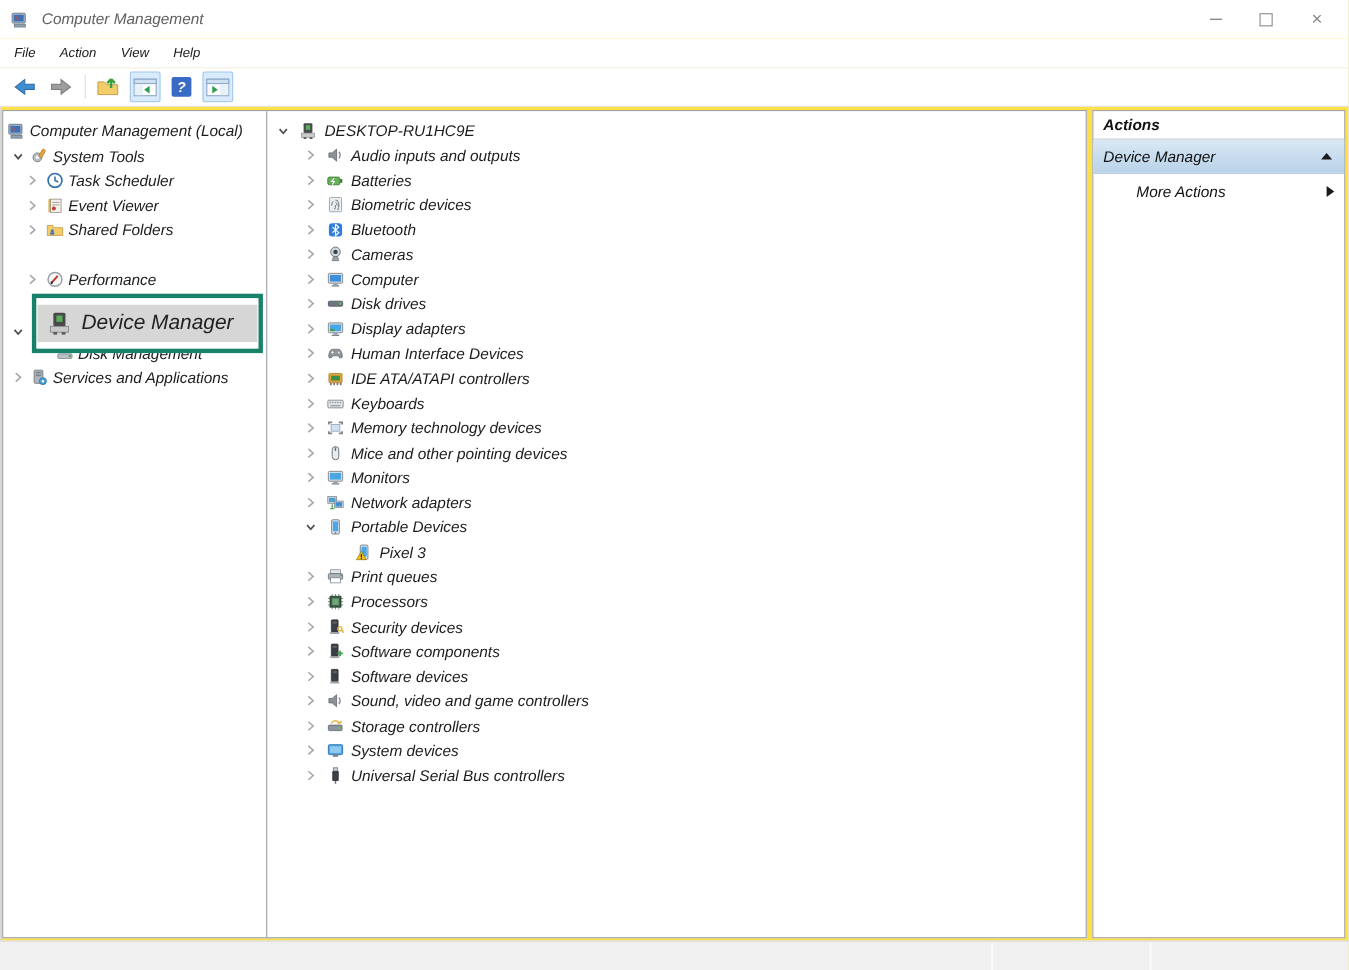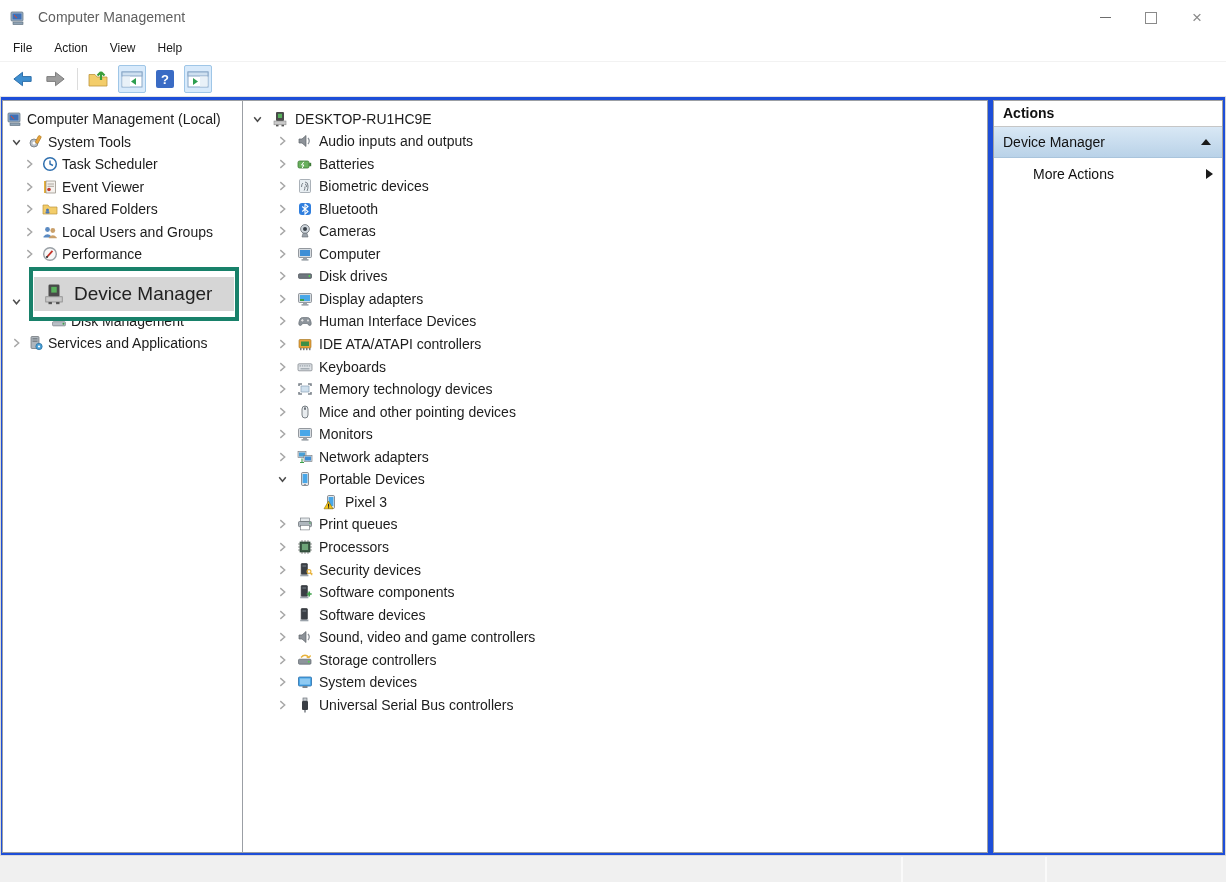--- a/index.html
+++ b/index.html
@@ -1,17 +1,17 @@
 <!DOCTYPE html>
 <html><head>
 <meta charset="utf-8">
 <style>
   html,body{margin:0;padding:0;background:#fff;}
-  .window{position:relative;width:1226px;height:882px;background:#1d4ed8;overflow:hidden;
-          font-family:"Liberation Sans",sans-serif;box-shadow:inset 0 0 0 1px #d8d8d8;}
+  .window{position:relative;width:1226px;height:882px;background:#fde047;overflow:hidden;
+          font-family:"Liberation Sans",sans-serif;box-shadow:inset 0 0 0 1px #d8d8d8;font-style:italic;}
   
   .titlebar{position:absolute;left:0;top:0;width:100%;height:35px;background:#fff;}
   .title-icon{position:absolute;left:10px;top:7px;width:20px;height:20px;}
   .title-text{position:absolute;left:38px;top:9px;font-size:14px;color:#5f5f5f;white-space:nowrap;}
   .win-btn{position:absolute;top:0;width:46px;height:35px;display:flex;align-items:center;justify-content:center;}
   .win-btn.min{right:98px}.win-btn.max{right:52px}.win-btn.close{right:6px}
   .glyph-min{width:11px;height:1px;background:#6d6d6d;}
   .glyph-max{width:10px;height:10px;border:1px solid #8a8a8a;}
   .glyph-close{font-size:17px;color:#8a8a8a;line-height:1;}
   
@@ -208,36 +208,20 @@
           </span>
           <span class="ic" style="left: 39px;">
             <svg viewBox="0 0 16 16" xmlns="http://www.w3.org/2000/svg">
               <path d="M1 5 L1 13 L15 13 L15 6 L7.5 6 L6 4 L1 4 Z" fill="#f3cd6a" stroke="#bc953d" stroke-width="0.7"></path>
               <circle cx="5.5" cy="9" r="1.5" fill="#4a78b8"></circle>
               <rect x="3.5" y="10.2" width="4" height="2.2" rx="1" fill="#4a78b8"></rect>
             </svg>
           </span>
           <span class="lbl" style="left: 59px;">Shared Folders</span>
         </div>
-        <div class="trow" style="top: 119px;">
-          <span class="chev" style="left: 21px;">
-            <svg width="11" height="11" viewBox="0 0 10 10">
-              <path d="M3 1.5 L7 5 L3 8.5" stroke="#a8a8a8" stroke-width="1.3" fill="none"></path>
-            </svg>
-          </span>
-          <span class="ic" style="left: 39px;">
-            <svg viewBox="0 0 16 16" xmlns="http://www.w3.org/2000/svg">
-              <circle cx="5.5" cy="5.5" r="2.4" fill="#5b8ac2"></circle>
-              <path d="M1.5 12.5 q4-4.5 8 0 l0 1 l-8 0 z" fill="#5b8ac2"></path>
-              <circle cx="10.8" cy="6.5" r="2.4" fill="#caa06a"></circle>
-              <path d="M6.8 13.5 q4-4.5 8 0 l0 .8 l-8 0 z" fill="#caa06a"></path>
-            </svg>
-          </span>
-          <span class="lbl" style="left: 59px;">Local Users and Groups</span>
-        </div>
         <div class="trow" style="top: 141.5px;">
           <span class="chev" style="left: 21px;">
             <svg width="11" height="11" viewBox="0 0 10 10">
               <path d="M3 1.5 L7 5 L3 8.5" stroke="#a8a8a8" stroke-width="1.3" fill="none"></path>
             </svg>
           </span>
           <span class="ic" style="left: 39px;">
             <svg viewBox="0 0 16 16" xmlns="http://www.w3.org/2000/svg">
               <circle cx="8" cy="8" r="6.3" fill="#f8f8f8" stroke="#9aa0a6" stroke-width="1.4"></circle>
               <path d="M5 11 L10.5 4.8" stroke="#c4352b" stroke-width="1.8"></path>

